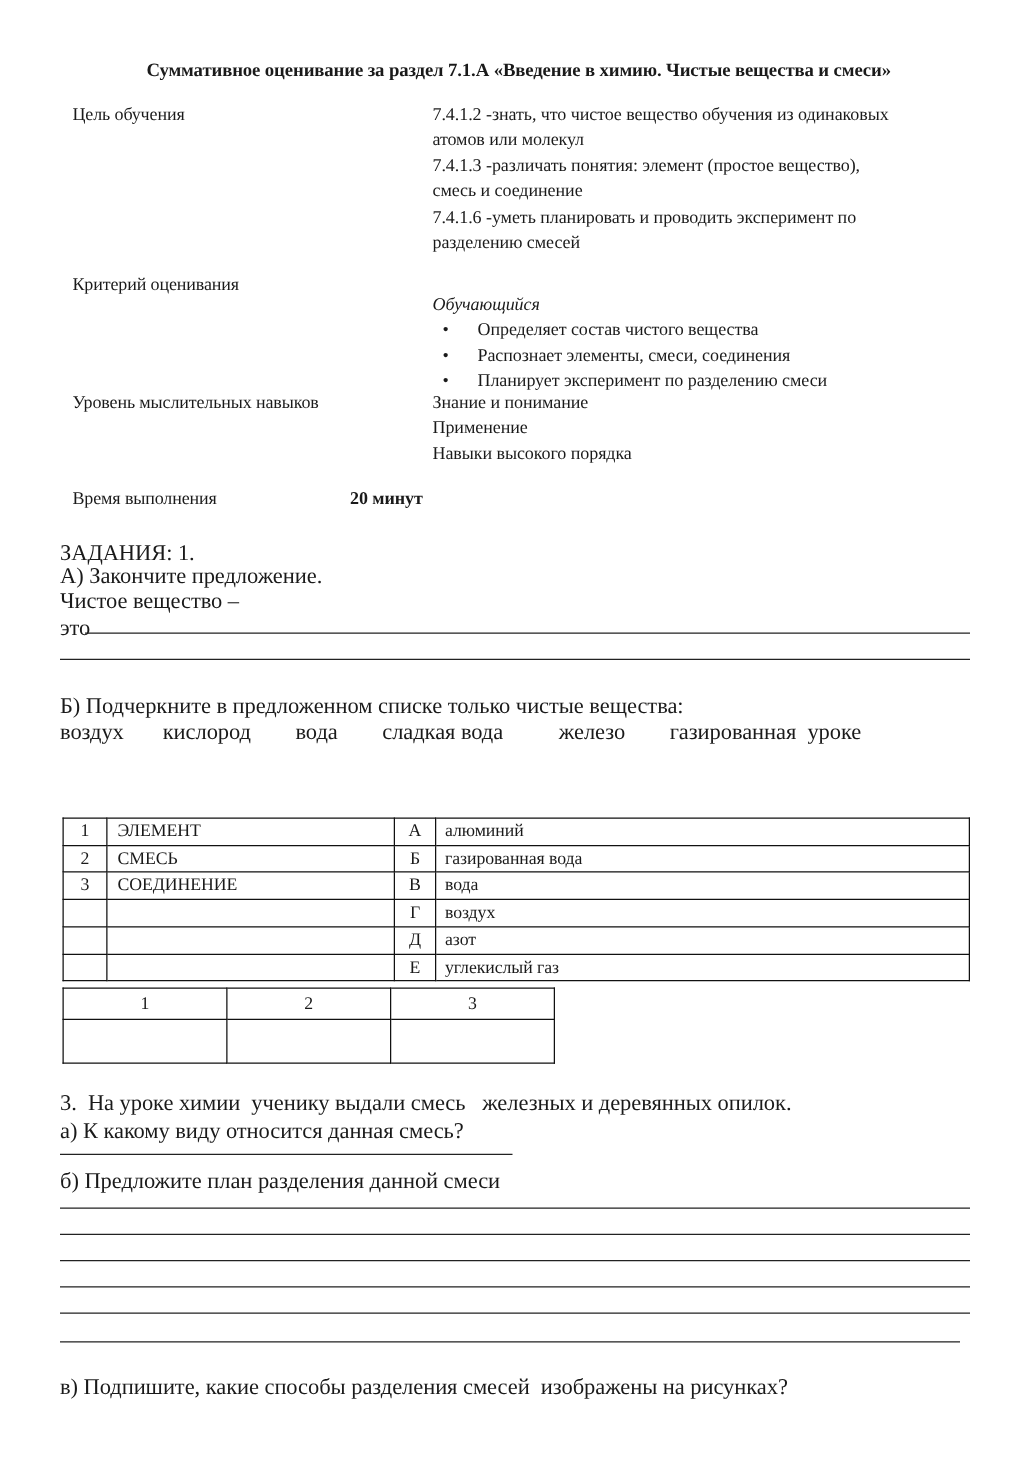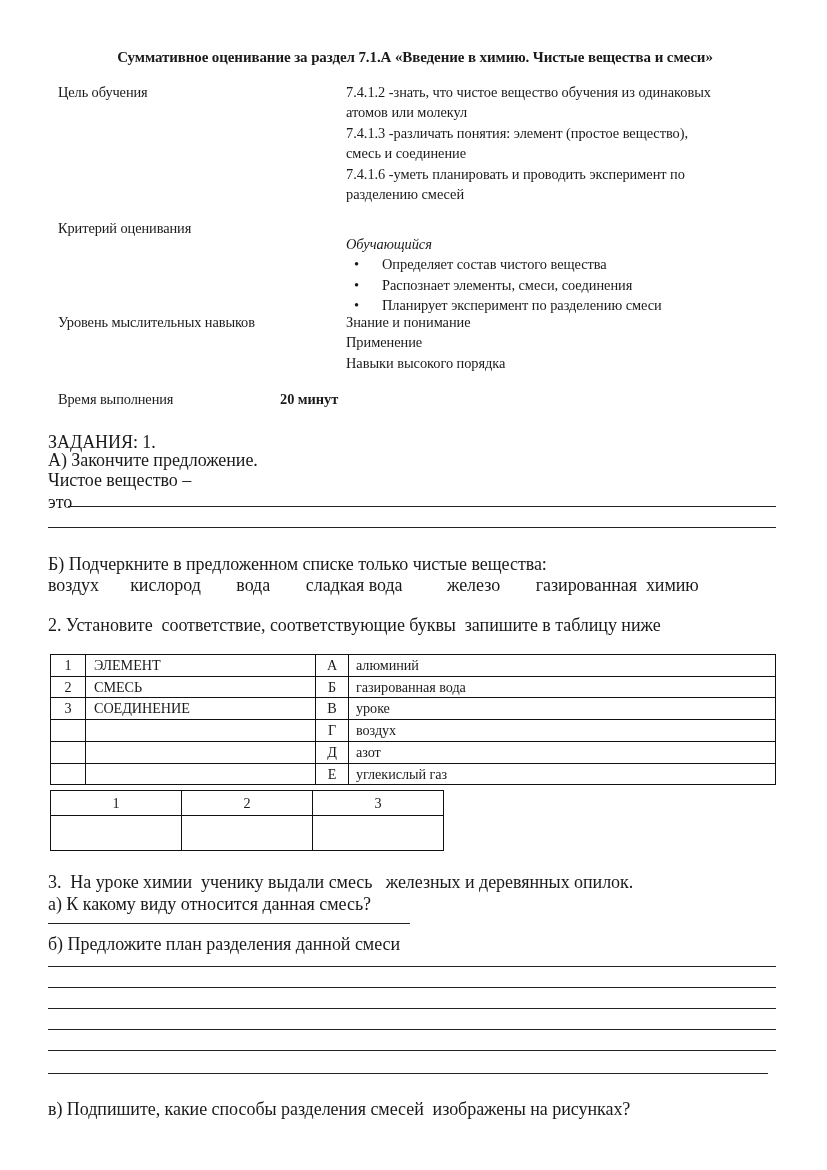--- a/index.html
+++ b/index.html
@@ -221,43 +221,42 @@
 
   <div class="body-text" id="t-zadaniya">ЗАДАНИЯ: 1.</div>
   <div class="body-text" id="t-a">А) Закончите предложение.</div>
   <div class="body-text" id="t-chistoe">Чистое вещество –</div>
   <div class="body-text" id="t-eto">это</div>
 
   <div class="rule rule-eto"></div>
   <div class="rule rule-eto2"></div>
 
   <div class="body-text" id="t-b">Б) Подчеркните в предложенном списке только чистые вещества:</div>
-  <div class="body-text" id="t-words">воздух       кислород        вода        сладкая вода          железо        газированная  химию</div>
-
-  <div class="body-text" id="t-2">2. Установите  соответствие, соответствующие буквы  запишите в таблицу ниже</div>
+  <div class="body-text" id="t-words">воздух       кислород        вода        сладкая вода          железо        газированная  уроке</div>
+
 
   <table class="doc-table" id="match-table">
     <tbody>
       <tr>
         <td class="c-num">1</td>
         <td class="c-name">ЭЛЕМЕНТ</td>
         <td class="c-let">А</td>
         <td class="c-val">алюминий</td>
       </tr>
       <tr>
         <td class="c-num">2</td>
         <td class="c-name">СМЕСЬ</td>
         <td class="c-let">Б</td>
         <td class="c-val">газированная вода</td>
       </tr>
       <tr>
         <td class="c-num">3</td>
         <td class="c-name">СОЕДИНЕНИЕ</td>
         <td class="c-let">В</td>
-        <td class="c-val">уроке</td>
+        <td class="c-val">вода</td>
       </tr>
       <tr>
         <td class="c-num"></td>
         <td class="c-name"></td>
         <td class="c-let">Г</td>
         <td class="c-val">воздух</td>
       </tr>
       <tr>
         <td class="c-num"></td>
         <td class="c-name"></td>

